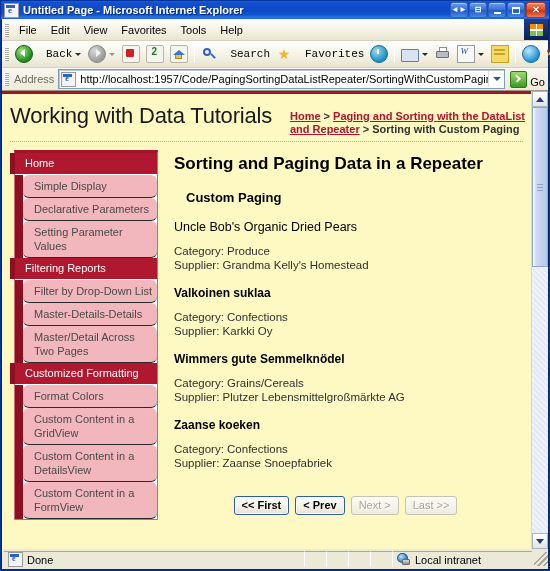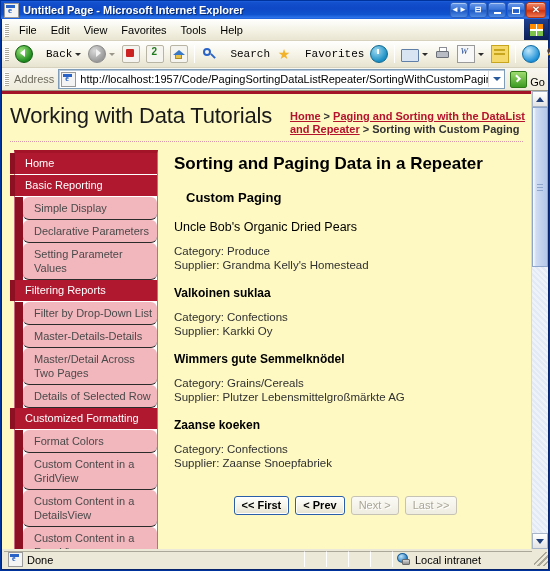--- a/index.html
+++ b/index.html
@@ -617,21 +617,20 @@
           </div>
         </div>
         <div class="hdr-rule"></div>
 
         <div class="body-row">
 
           <div class="sidebar">
 
             <div class="nav-head">Home</div>
 
-            <div class="nav-head">Basic Reporting</div>
             <div class="nav-group">
               <div class="nav-sub">
                   <a href="#">Simple Display</a>
                 </div>
               <div class="nav-sub">
                   <a href="#">Declarative Parameters</a>
                 </div>
               <div class="nav-sub">
                   <a href="#">Setting Parameter Values</a>
                 </div>
@@ -640,23 +639,20 @@
             <div class="nav-head">Filtering Reports</div>
             <div class="nav-group">
               <div class="nav-sub">
                   <a href="#">Filter by Drop-Down List</a>
                 </div>
               <div class="nav-sub">
                   <a href="#">Master-Details-Details</a>
                 </div>
               <div class="nav-sub">
                   <a href="#">Master/Detail Across Two Pages</a>
-                </div>
-              <div class="nav-sub">
-                  <a href="#">Details of Selected Row</a>
                 </div>
             </div>
 
             <div class="nav-head tall">Customized Formatting</div>
             <div class="nav-group">
               <div class="nav-sub">
                   <a href="#">Format Colors</a>
                 </div>
               <div class="nav-sub">
                   <a href="#">Custom Content in a GridView</a>

